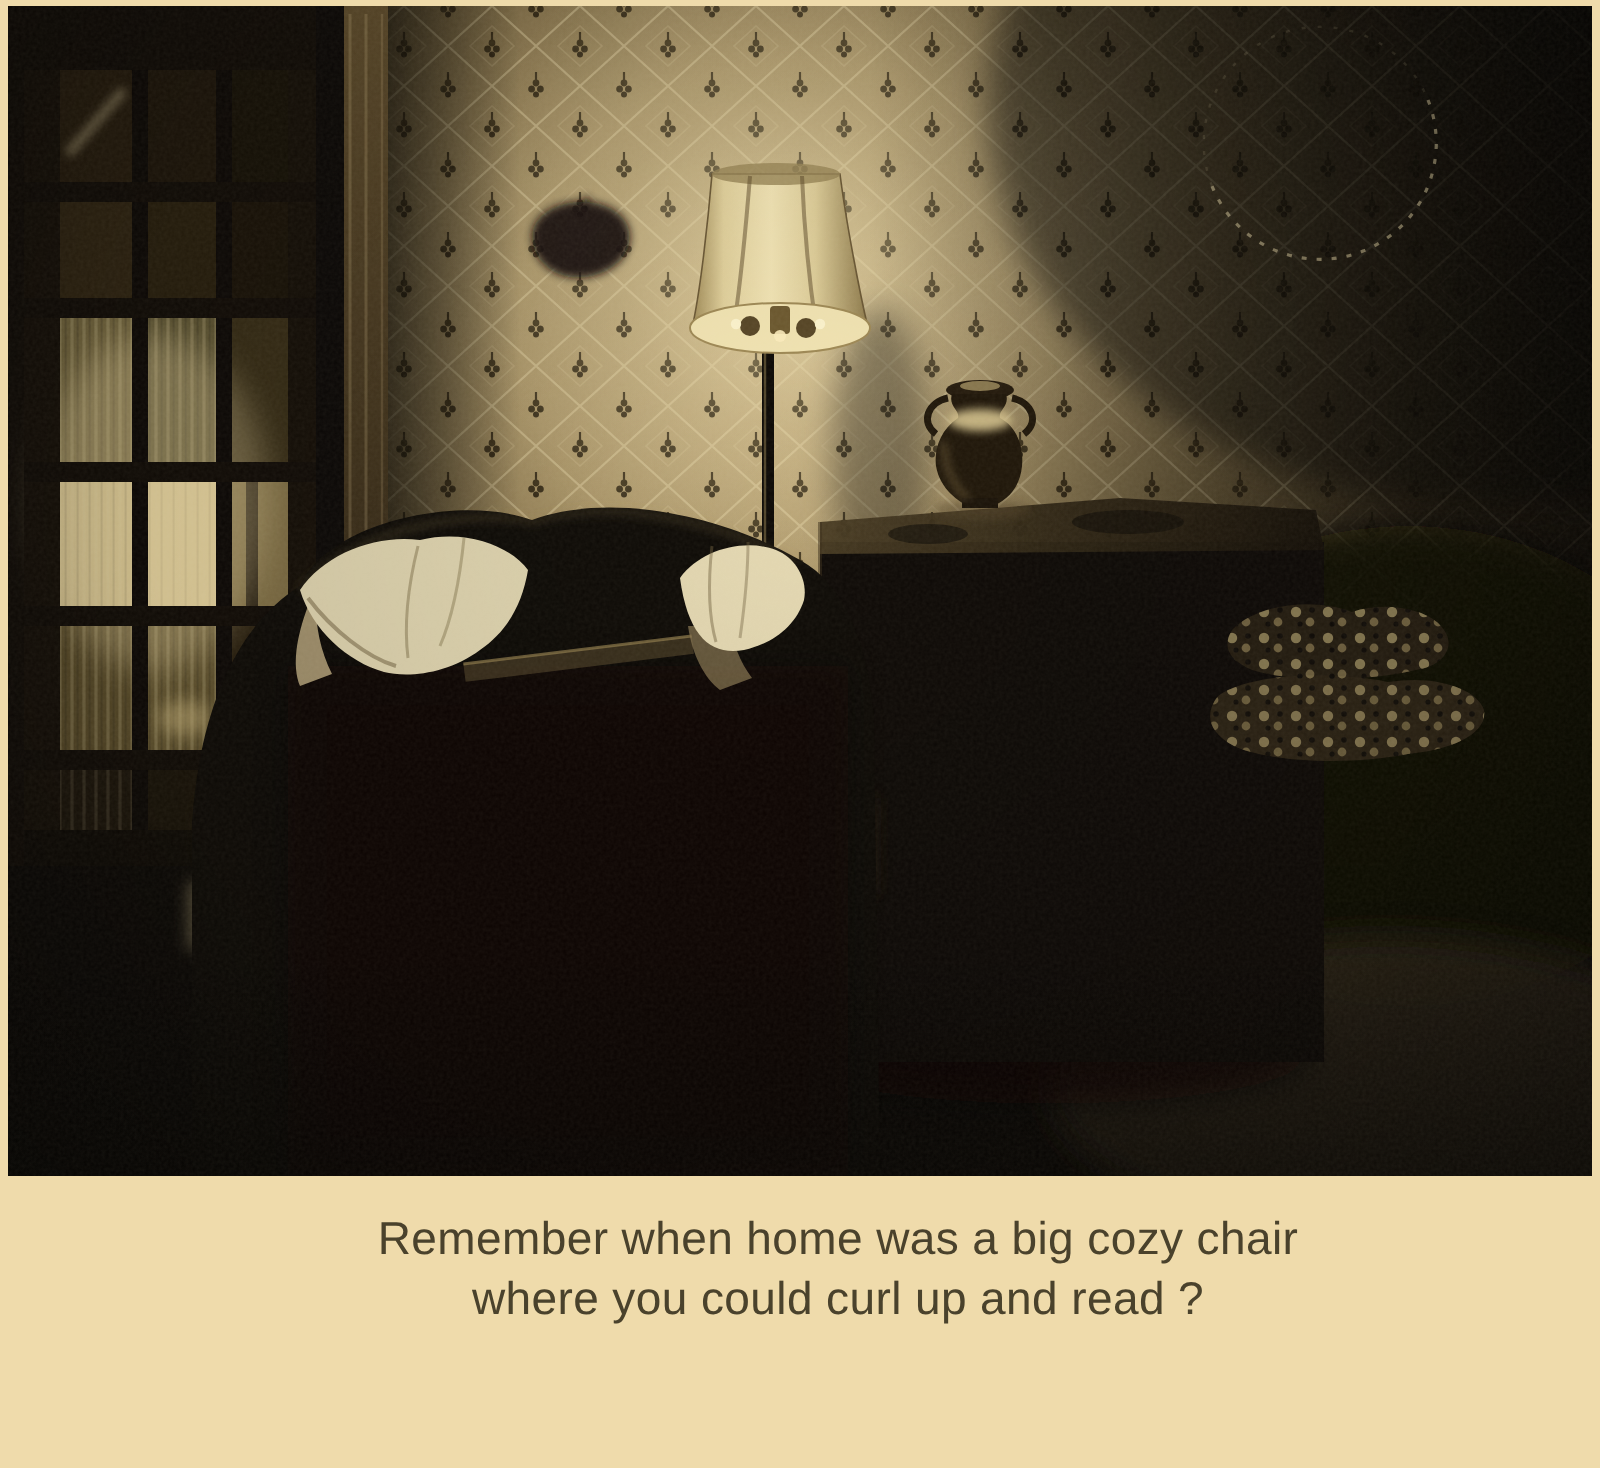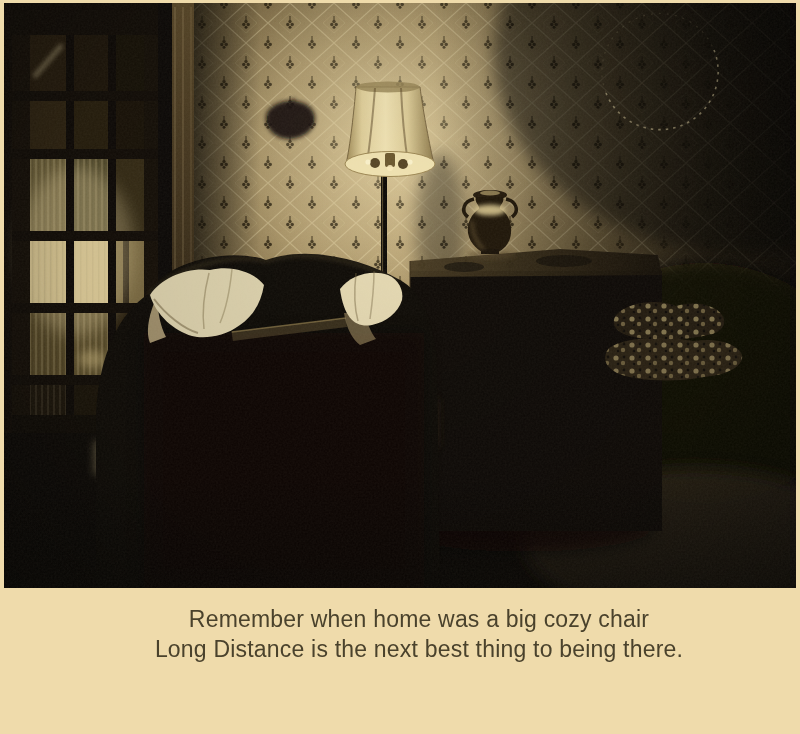--- a/index.html
+++ b/index.html
@@ -279,14 +279,14 @@
   </g>
 
   <rect x="0" y="0" width="792" height="585" fill="url(#vin)"></rect>
   <rect x="0" y="470" width="792" height="115" fill="url(#bottomFade)"></rect>
   <rect x="0" y="0" width="792" height="585" filter="url(#grain)" opacity="0.12"></rect>
 </svg>
 </figure>
 
 <div class="caption">
   <p>Remember when home was a big cozy chair</p>
-  <p>Long Distance is the next best thing to being there.</p>
+  <p>where you could curl up and read ?</p>
 </div>
 
 </body></html>

